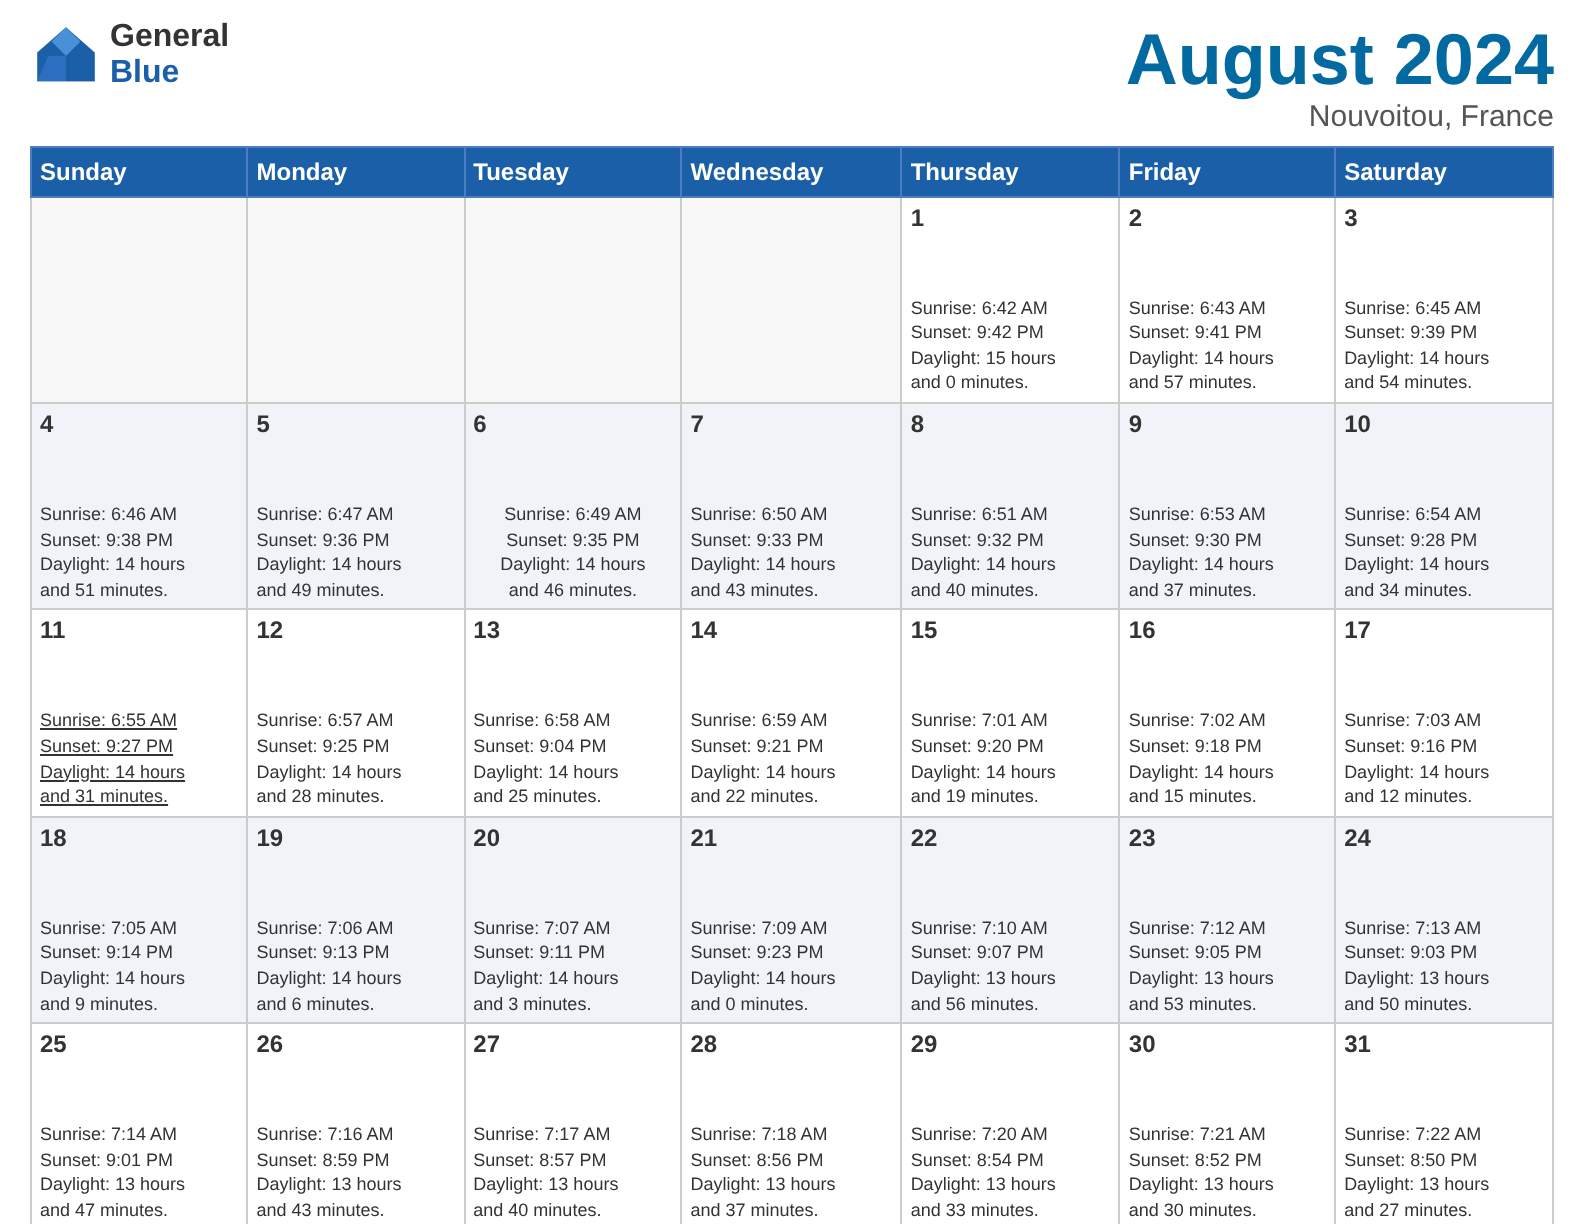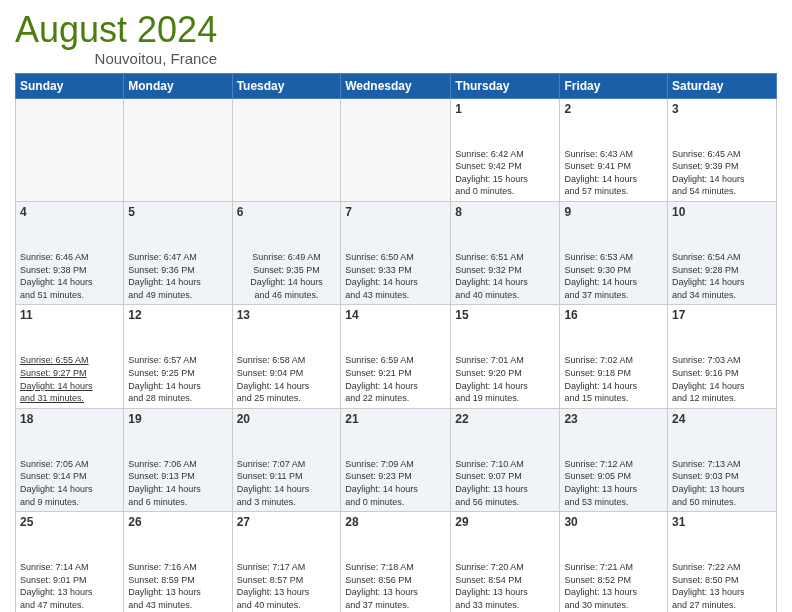--- a/index.html
+++ b/index.html
@@ -44,22 +44,22 @@
     }
     .logo-icon {
       width: 36px;
       height: 36px;
     }
     .title-block {
       text-align: right;
     }
     .title-month {
       font-size: 36px;
-      font-weight: normal;
-      color: #4d7c0f;
+      font-weight: bold;
+      color: #0369a1;
       line-height: 1.1;
     }
     .title-location {
       font-size: 15px;
       color: #555;
     }
     .calendar {
       width: 100%;
       border-collapse: collapse;
       border: 1px solid #22c55e;
@@ -111,20 +111,32 @@
     .row-2 td { background: #eaf0f7; }
     .row-3 td { background: #fff; }
     .row-4 td { background: #eaf0f7; }
     .row-5 td { background: #fff; }
   </style>
 </head>
 <body>
 
 <div class="page">
   <div class="header">
+    <div class="logo">
+      <svg class="logo-icon" viewBox="0 0 40 40">
+        <polygon points="20,4 36,18 36,34 4,34 4,18" fill="#1a5fa8"></polygon>
+        <polygon points="20,4 28,12 20,20 12,12" fill="#4a90d9"></polygon>
+        <polygon points="20,20 30,20 36,34 20,34" fill="#1a5fa8"></polygon>
+        <polygon points="20,20 10,20 4,34 20,34" fill="#2a6fc0"></polygon>
+      </svg>
+      <div class="logo-text">
+        <span class="logo-general">General</span>
+        <span class="logo-blue">Blue</span>
+      </div>
+    </div>
     <div class="title-block">
       <div class="title-month">August 2024</div>
       <div class="title-location">Nouvoitou, France</div>
     </div>
   </div>
 
   <table class="calendar">
     <thead>
       <tr>
 

